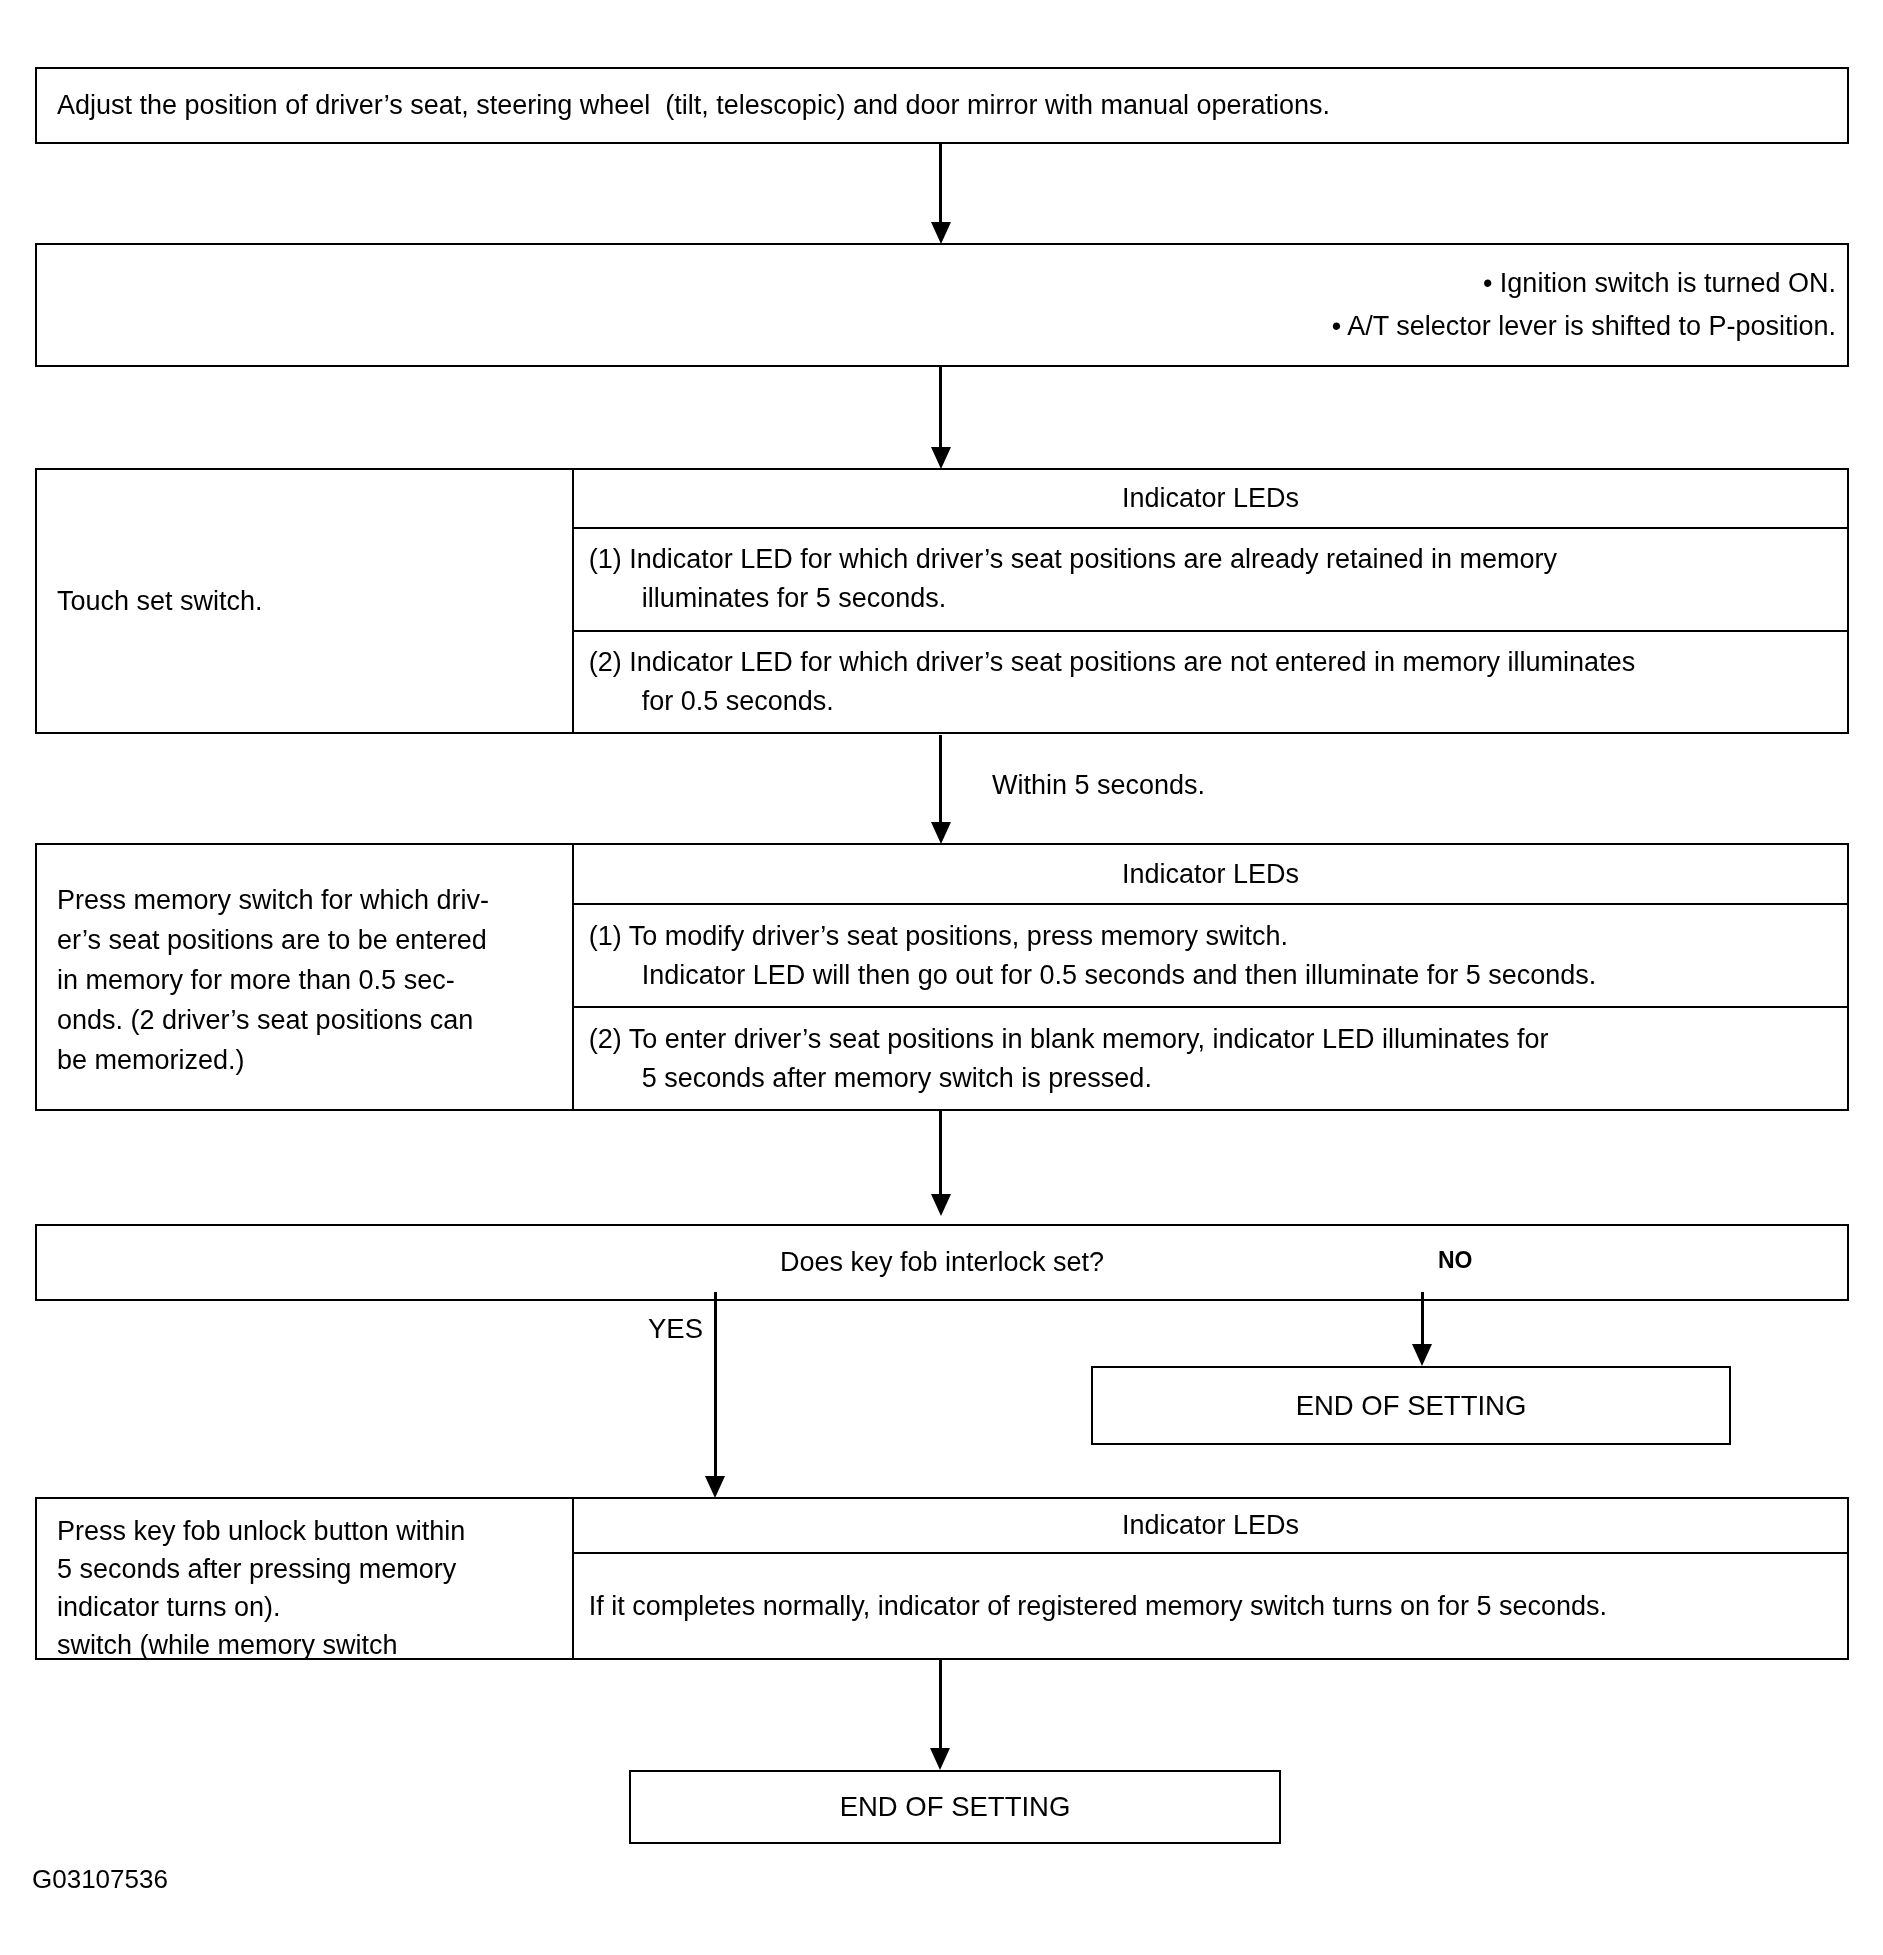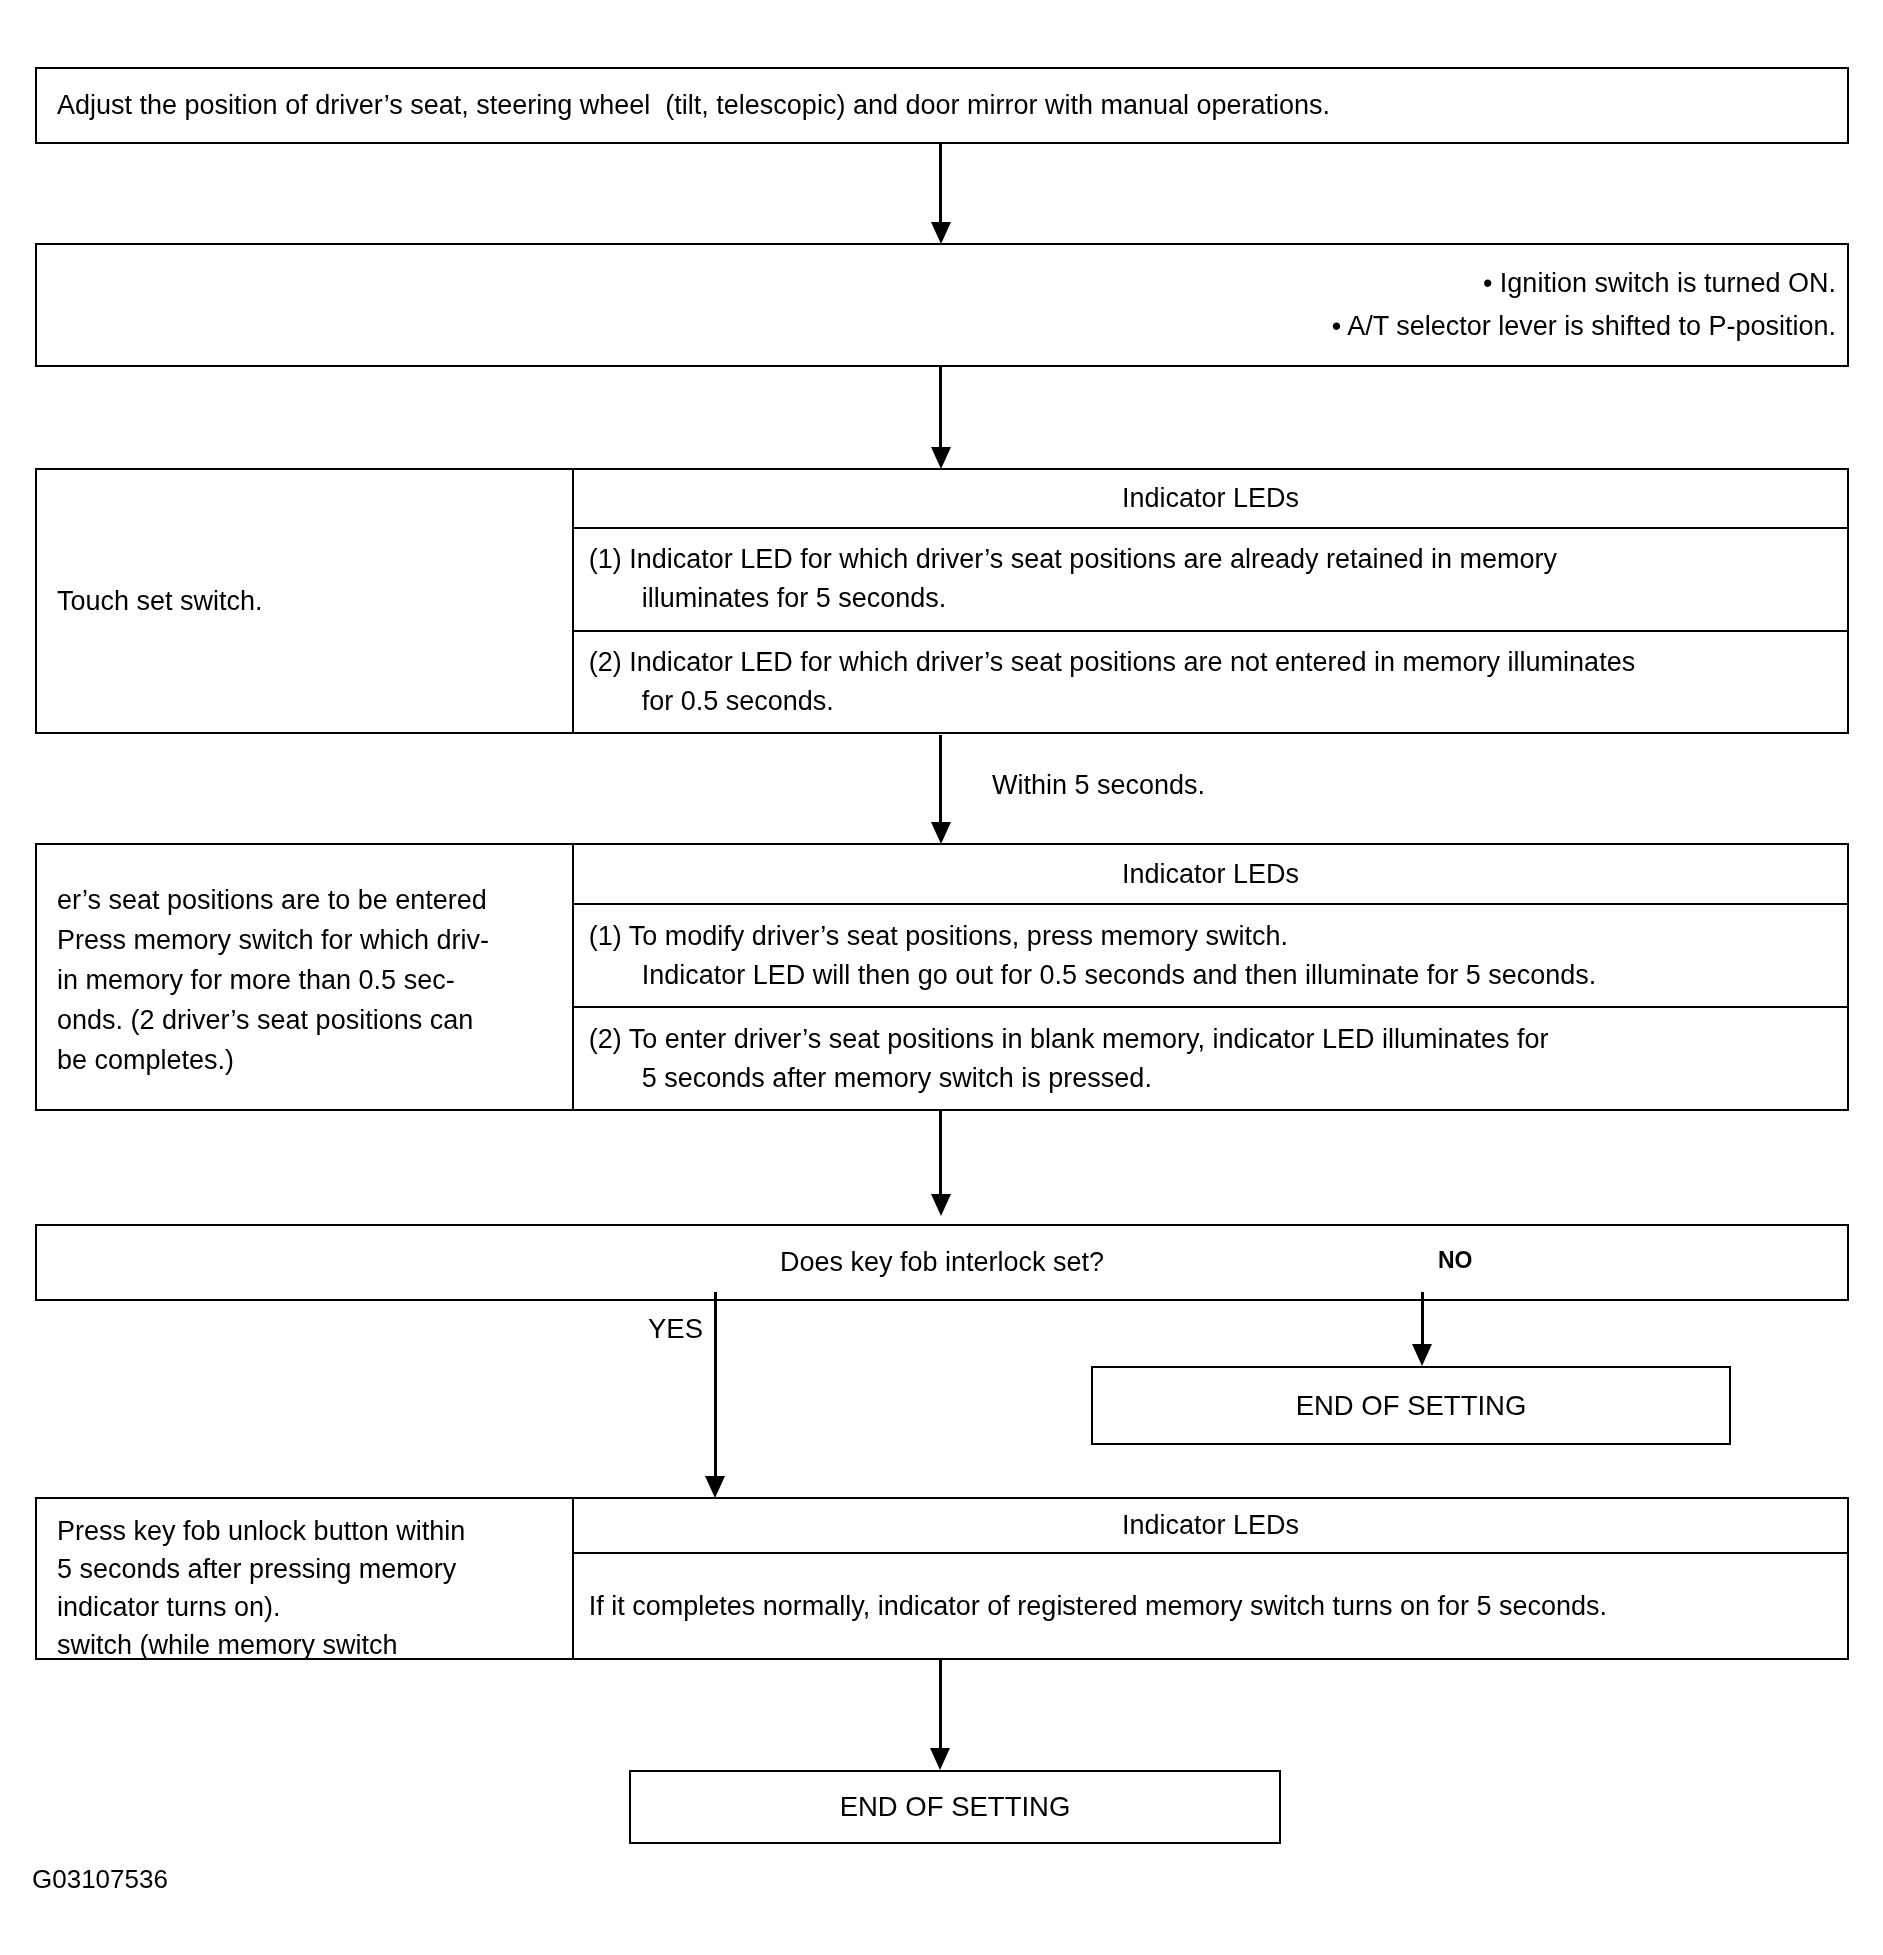--- a/index.html
+++ b/index.html
@@ -79,25 +79,25 @@
       </div>
     </div>
   </div>
 
   <div class="vline" style="left:939px; top:735px; height:90px;"></div>
   <div class="ahead" style="left:931px; top:822px;"></div>
   <div class="lbl" style="left:992px; top:770px;">Within 5 seconds.</div>
 
   <div class="box tbl" style="left:35px; top:843px; width:1814px; height:268px;">
     <div class="cell-left action-lines" style="padding:35px 9.2px 0 20px;">
+      <div>Press memory switch for which driv-</div>
       <div>er’s seat positions are to be entered</div>
-      <div>Press memory switch for which driv-</div>
       <div>in memory for more than 0.5 sec-</div>
       <div>onds. (2 driver’s seat positions can</div>
-      <div>be completes.)</div>
+      <div>be memorized.)</div>
     </div>
     <div class="col-right">
       <div class="th" style="height:60px; flex:0 0 60px;">
         <div>Indicator LEDs</div>
       </div>
       <div class="trow sep">
         <div>(1) To modify driver’s seat positions, press memory switch.</div>
         <div class="indent">Indicator LED will then go out for 0.5 seconds and then illuminate for 5 seconds.</div>
       </div>
       <div class="trow">

